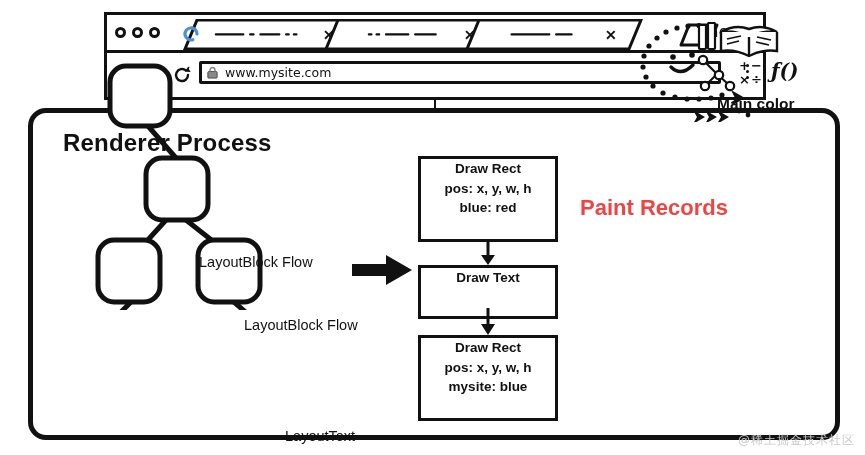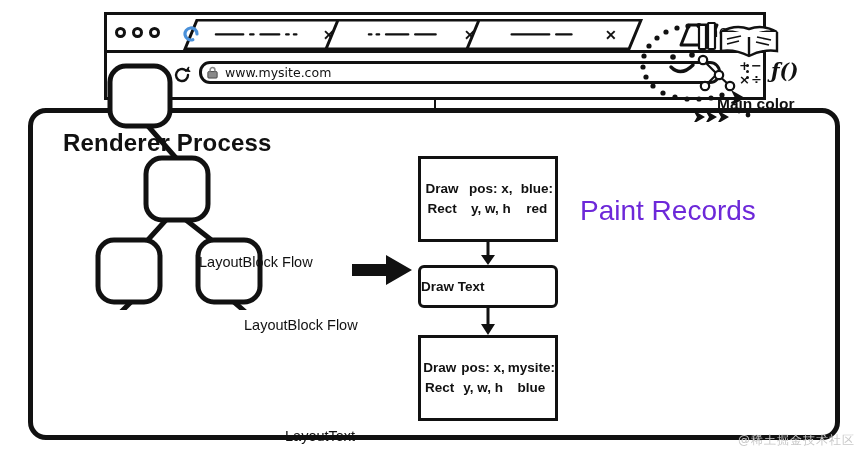--- a/index.html
+++ b/index.html
@@ -44,21 +44,21 @@
 
   #url-bar-row{
     position:absolute;left:0;top:38px;width:100%;height:44px;
   }
   .nav-btn{position:absolute;top:13px;width:18px;height:18px;}
   #back-icon{left:10px;}
   #forward-icon{left:38px;}
   #reload-icon{left:66px;}
   #address-bar{
     position:absolute;left:92px;top:8px;right:42px;height:23px;
-    border:3px solid #111;border-radius:11px;background:#fff;box-sizing:border-box;
+    border:3px solid #111;border-radius:2px;background:#fff;box-sizing:border-box;
     display:flex;align-items:center;padding-left:4px;
   }
   #lock-icon{width:13px;height:13px;margin-right:6px;flex:0 0 auto;}
   #url-text{font-size:12.5px;color:#111;font-family:"DejaVu Sans", sans-serif;}
   #kebab-menu{
     position:absolute;right:14px;top:11px;display:flex;flex-direction:column;gap:3px;align-items:center;
   }
   .kebab-dot{width:3px;height:3px;background:#111;border-radius:50%;}
 
   
@@ -79,39 +79,39 @@
   .tree-label{
     position:absolute;font-size:14.5px;font-weight:normal;color:#111;white-space:nowrap;
   }
 
   
   #flow-arrow{position:absolute;left:352px;top:253px;width:62px;height:34px;}
 
   
   .paint-box{
     position:absolute;border:3px solid #111;background:#fff;box-sizing:border-box;
-    display:flex;flex-direction:row;align-items:center;justify-content:flex-start;
+    display:flex;flex-direction:column;align-items:center;justify-content:flex-start;
     font-size:13.5px;font-weight:bold;line-height:1.45;color:#111;text-align:center;
   }
   #paint-box-1{left:418px;top:156px;width:140px;height:86px;}
-  #paint-box-2{left:418px;top:265px;width:140px;height:43px;border-radius:6px;}
+  #paint-box-2{left:418px;top:265px;width:140px;height:54px;}
   #paint-box-3{left:418px;top:335px;width:140px;height:86px;}
   .v-arrow{position:absolute;left:480px;width:16px;}
   #v-arrow-1{top:242px;height:24px;}
   #v-arrow-2{top:308px;height:28px;}
 
   
   #main-thread-figure{position:absolute;left:635px;top:22px;width:190px;height:100px;}
   #main-thread-label{
     position:absolute;left:717px;top:95px;font-size:15.5px;font-weight:bold;color:#111;white-space:nowrap;
   }
 
   
   #paint-records-caption{
-    position:absolute;left:580px;top:195px;font-size:28px;font-weight:normal;color:#6d28d9;white-space:nowrap;
+    position:absolute;left:580px;top:195px;font-size:22px;font-weight:bold;color:#ef4444;white-space:nowrap;
   }
 
   
   #watermark{
     position:absolute;right:10px;bottom:6px;font-size:12px;color:#c9c9c9;
     font-family:"DejaVu Sans", sans-serif;letter-spacing:1px;white-space:nowrap;
   }
 </style>
 </head>
 <body>

